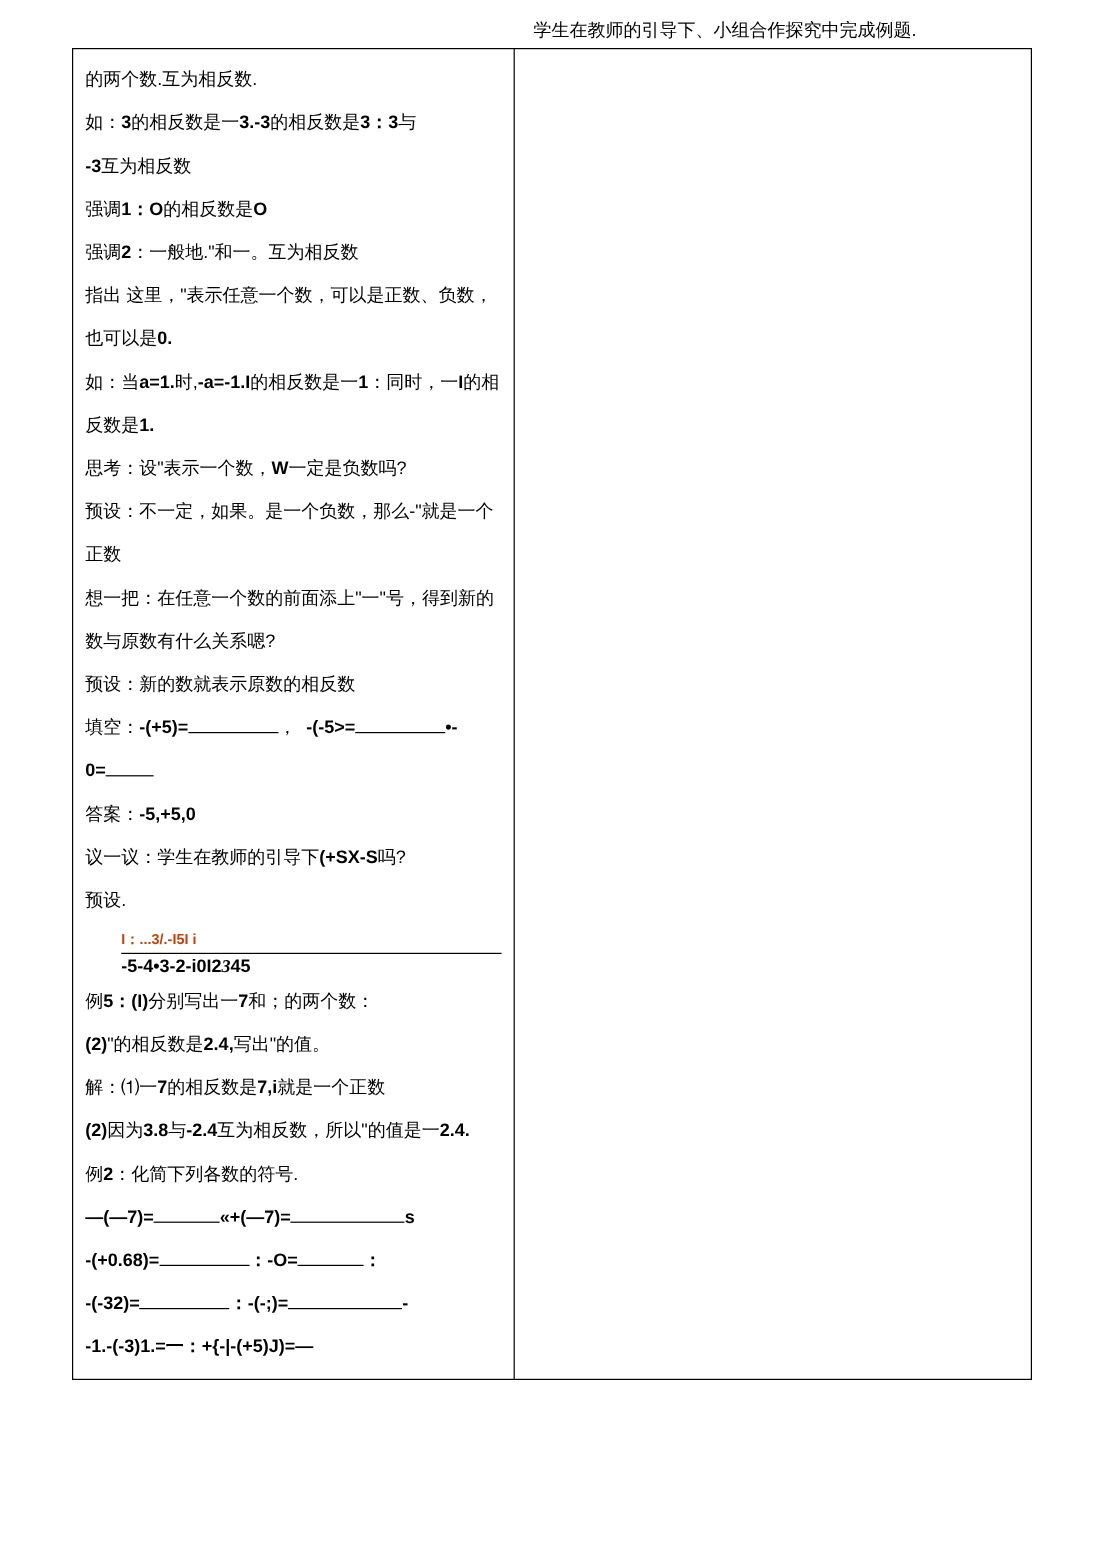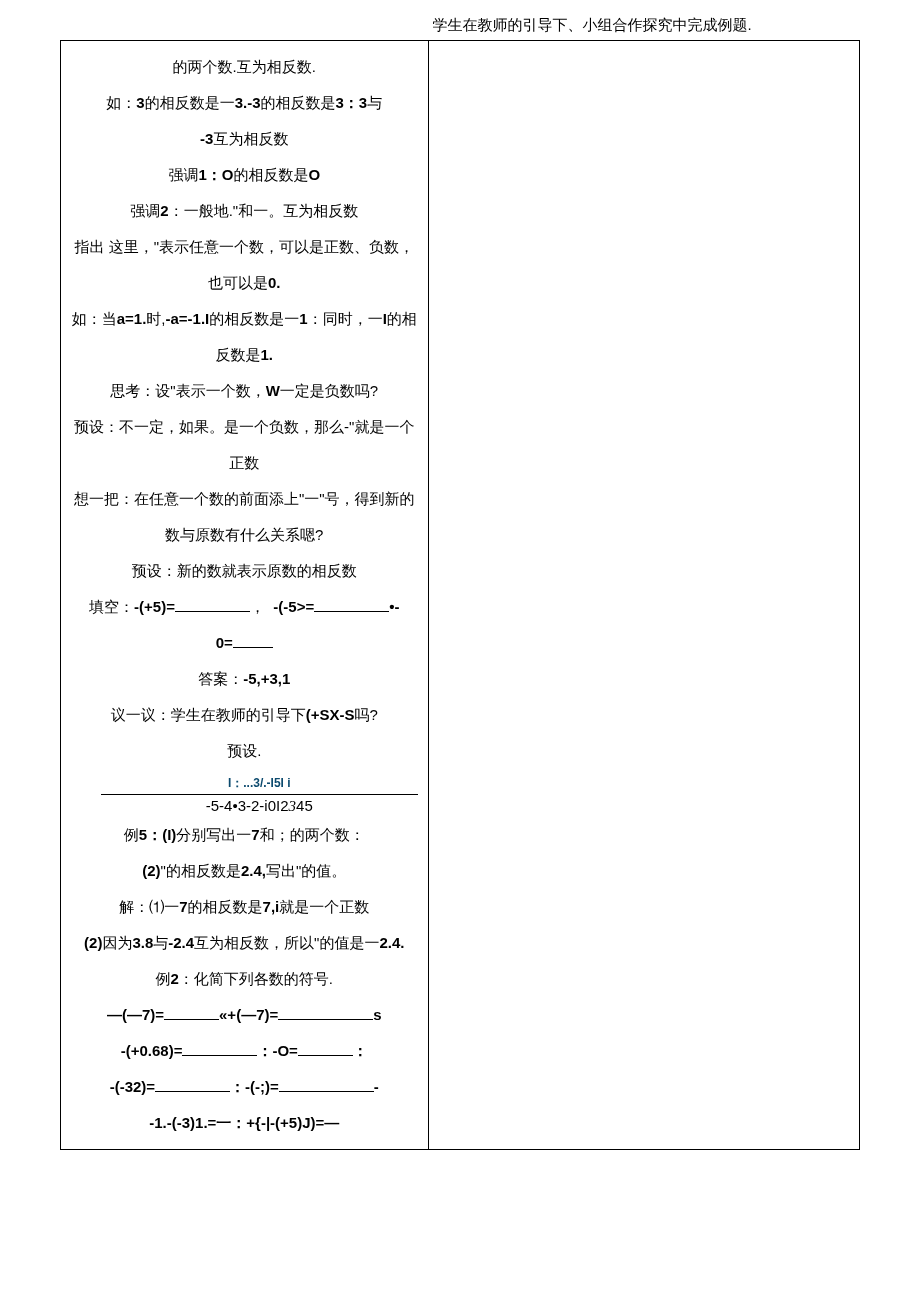--- a/index.html
+++ b/index.html
@@ -14,21 +14,21 @@
   .page-table {
     width: 100%;
     border-collapse: collapse;
     table-layout: fixed;
   }
   .page-table td {
     border: 1px solid #000;
     vertical-align: top;
     padding: 0;
   }
-  .col-left { width: 46%; text-align: center; }
+  .col-left { width: 46%; }
   .col-right { width: 54%; }
   .content {
     padding: 8px 10px 8px 10px;
   }
   .content p {
     line-height: 2.4;
     font-size: 15px;
     word-break: break-all;
   }
   .bold { font-weight: bold; }
@@ -58,42 +58,42 @@
     border-bottom: 1px solid #000;
     min-width: 40px;
     height: 1em;
     vertical-align: baseline;
   }
   .numline-area {
     margin: 6px 0 2px 0;
     padding-left: 30px;
   }
   .numline-label {
-    color: #0c4a6e;
+    color: #c2410c;
     font-size: 12px;
     font-weight: bold;
     border-bottom: 1px solid #000;
     display: block;
     padding-bottom: 2px;
   }
   .numline-ticks {
     font-size: 15px;
-    font-weight: normal;
+    font-weight: bold;
     letter-spacing: 0px;
     margin-top: 2px;
   }
   .numline-ticks .ital { font-style: italic; font-family: serif; }
   .right-bottom {
     position: relative;
     height: 100%;
   }
   .right-bottom-text {
     position: absolute;
     bottom: 6px;
-    left: 4px;
+    left: 16px;
     right: 4px;
     font-size: 15px;
   }
   td.col-right { position: relative; }
 </style>
 </head>
 <body>
 
 <table class="page-table">
   <tbody>
@@ -125,21 +125,21 @@
         <p>预设：不一定，如果。是一个负数，那么-"就是一个正数</p>
         <p>想一把：在任意一个数的前面添上"一"号，得到新的数与原数有什么关系嗯?</p>
         <p>预设：新的数就表示原数的相反数</p>
         <p>
           <span>填空：</span><span class="bold">-(+5)=</span><span class="blank-med"></span><span>，</span>&nbsp;&nbsp;<span class="bold">-(-5&gt;=</span><span class="blank-med"></span><span class="bold">•-</span>
         </p>
         <p>
           <span class="bold">0=</span><span class="blank-xs"></span>
         </p>
         <p>
-          <span>答案：</span><span class="bold">-5,+3,1</span>
+          <span>答案：</span><span class="bold">-5,+5,0</span>
         </p>
         <p>
           <span>议一议：学生在教师的引导下</span><span class="bold">(+SX-S</span><span>吗?</span>
         </p>
         <p>预设.</p>
 
         <div class="numline-area">
           <span class="numline-label">I：...3/.-I5I i</span>
           <div class="numline-ticks">
             <span>-5-4•3-2-i0I2</span><span class="ital">3</span><span>45</span>

